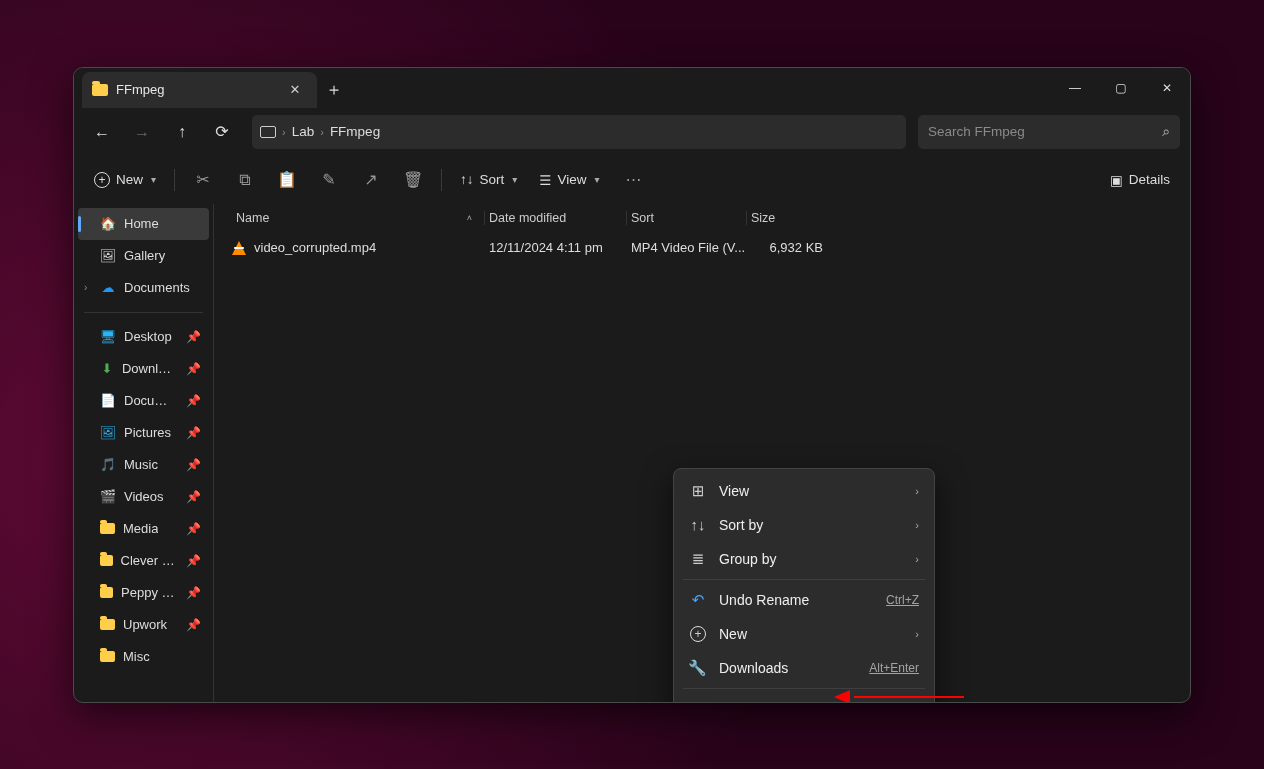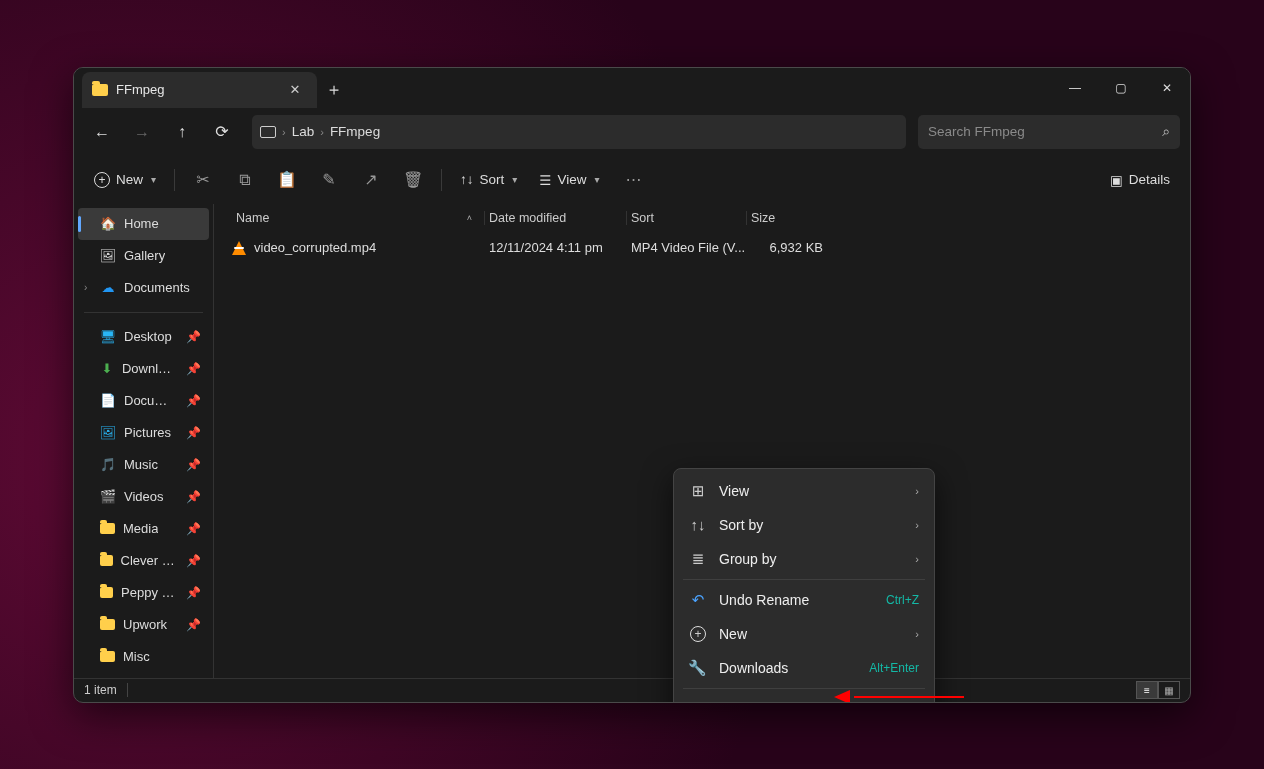--- a/index.html
+++ b/index.html
@@ -92,21 +92,21 @@
   .view-toggle.active{background:#3a3a3a; color:#fff;}
   
   .ctx {
     position:absolute; left: 459px; top: 264px;
     width: 262px; background:#2c2c2c; border:1px solid #444; border-radius:8px;
     box-shadow:0 10px 30px rgba(0,0,0,.6);
     padding:5px; font-size:14px; color:#eee;
   }
   .ctx-item{height:34px; display:flex; align-items:center; gap:12px; padding:0 10px; border-radius:5px;}
   .ctx-item .cico{width:18px; display:flex; justify-content:center; color:#ccc; font-size:15px;}
-  .ctx-item .shortcut{margin-left:auto; font-size:12px; color:#14b8a6;}
+  .ctx-item .shortcut{margin-left:auto; font-size:12px; color:#a3a3a3;text-decoration:underline;}
   .ctx-item .sub{margin-left:auto; font-size:11px; color:#aaa;}
   .ctx-hr{height:1px; background:#3f3f3f; margin:3px 4px;}
   
   .arrow {
     position:absolute; left: 620px; top: 486px; width:130px; height:14px; pointer-events:none;
   }
   .arrow-line{position:absolute; right:0; top:6px; height:2.5px; width:110px; background:#ff0000;}
   .arrow-head{position:absolute; left:0; top:0; width:0; height:0; border-top:7px solid transparent; border-bottom:7px solid transparent; border-right:16px solid #ff0000;}
   .ellipsis{white-space:nowrap; overflow:hidden; text-overflow:ellipsis;}
 </style>
@@ -315,22 +315,14 @@
 
       </div>
 
       <div class="arrow">
         <div class="arrow-line"></div>
         <div class="arrow-head"></div>
       </div>
     </div>
   </div>
 
-  <div class="status">
-    <span>1 item</span>
-    <span class="v-sep"></span>
-    <div class="status-right">
-      <div class="view-toggle active">≡</div>
-      <div class="view-toggle">▦</div>
-    </div>
-  </div>
 
 </div>
 
 </body></html>

